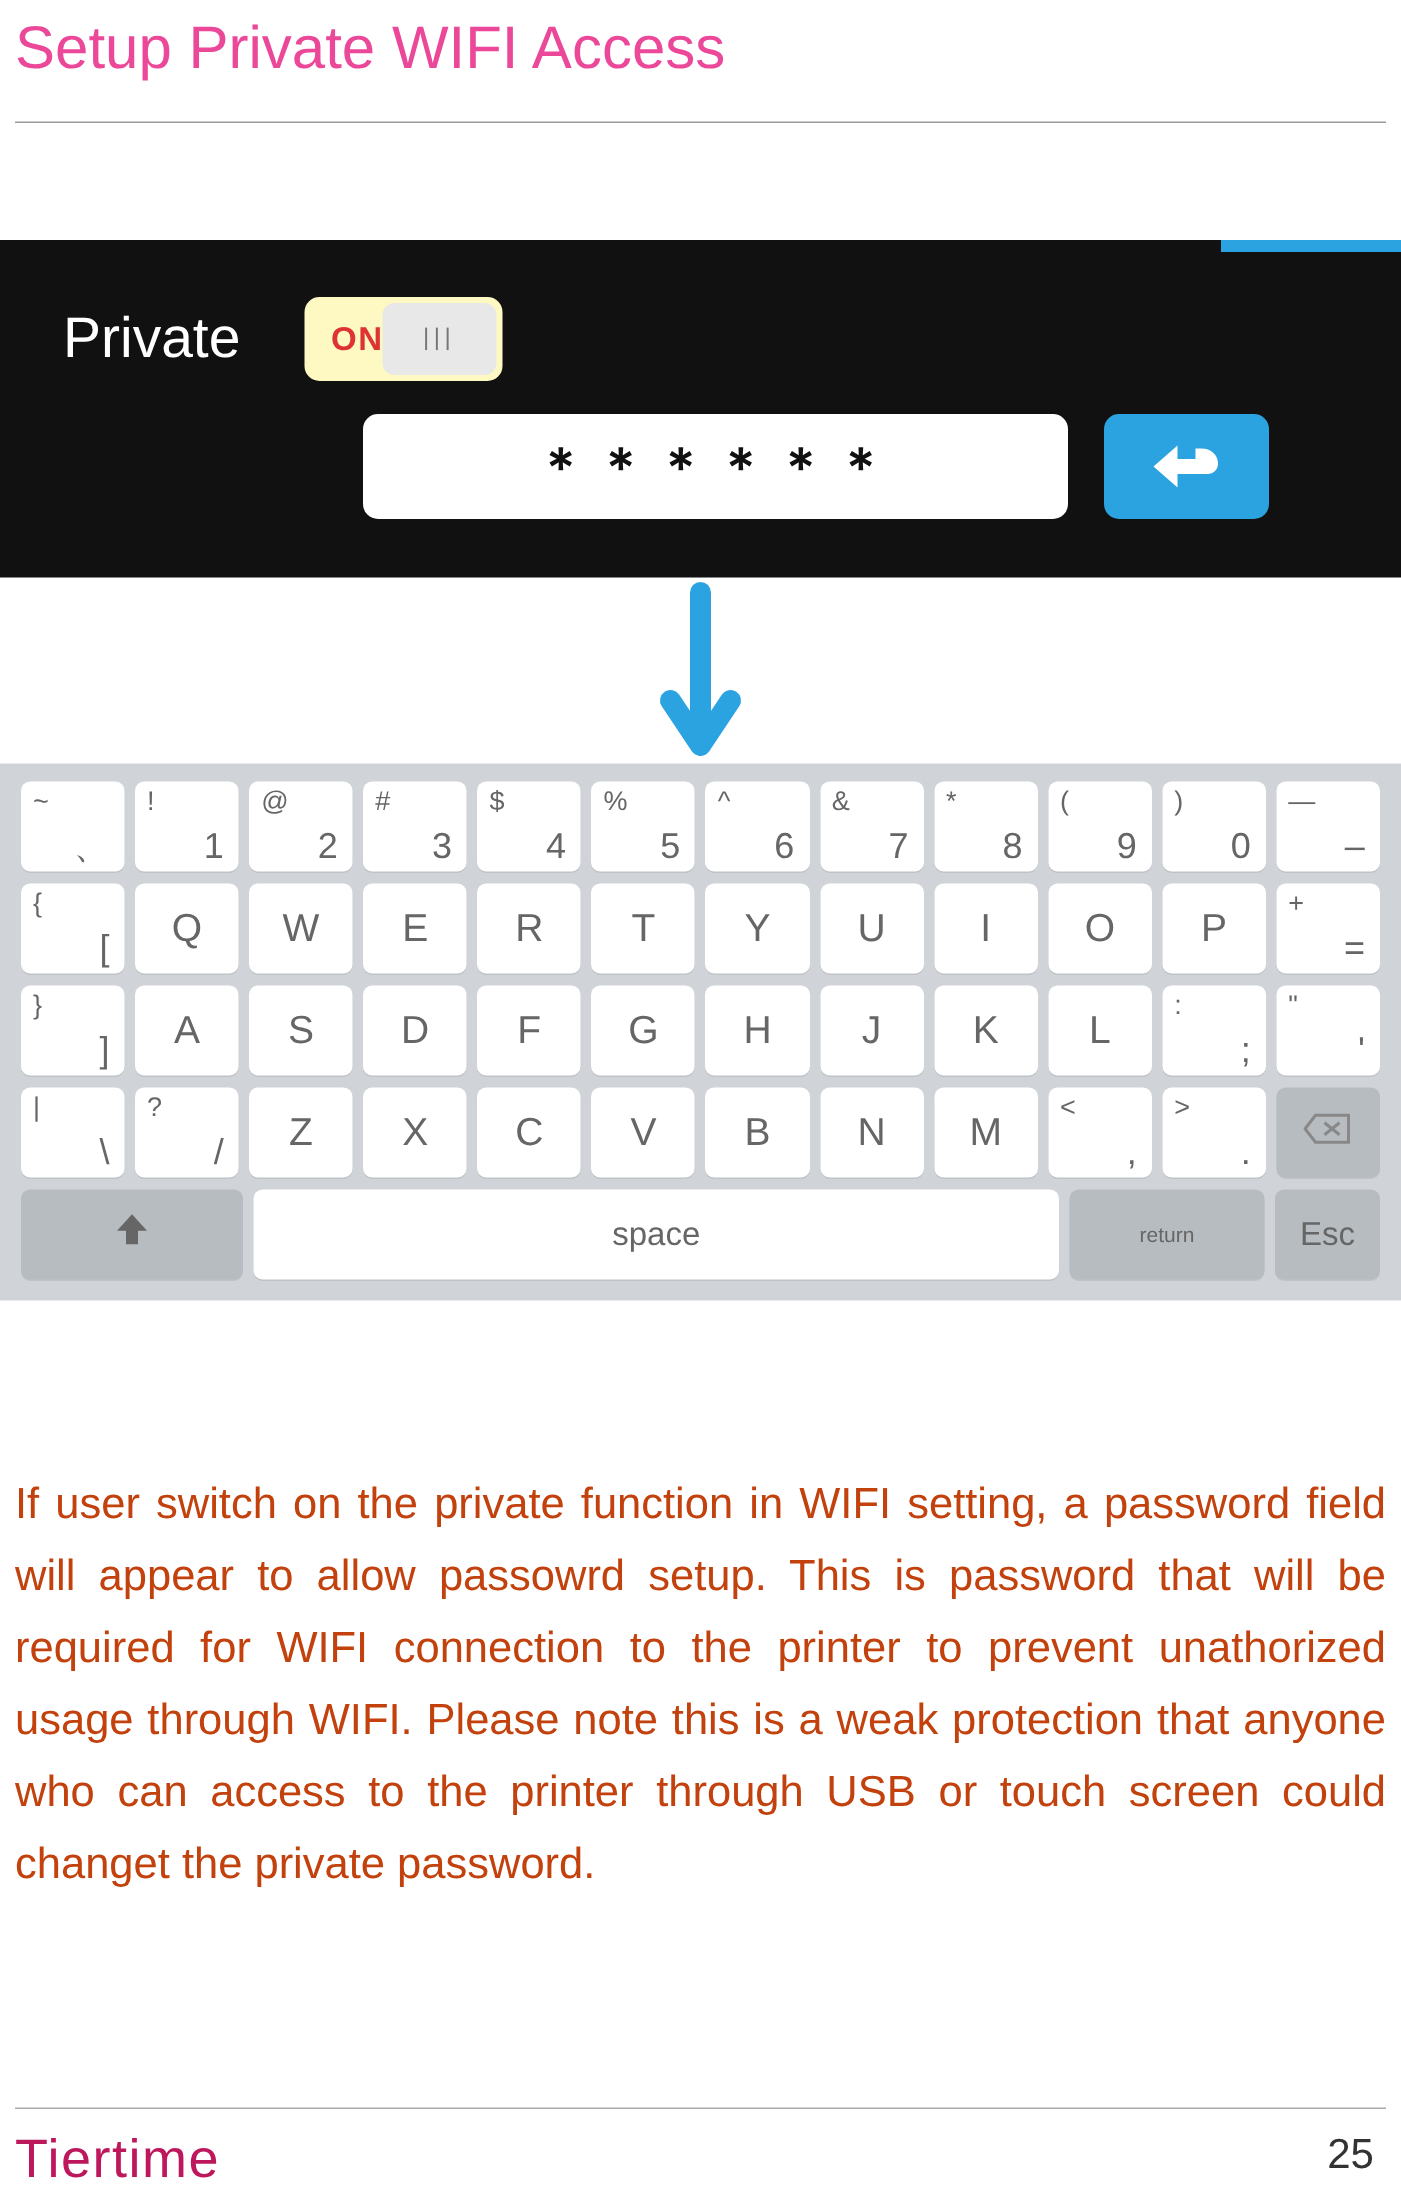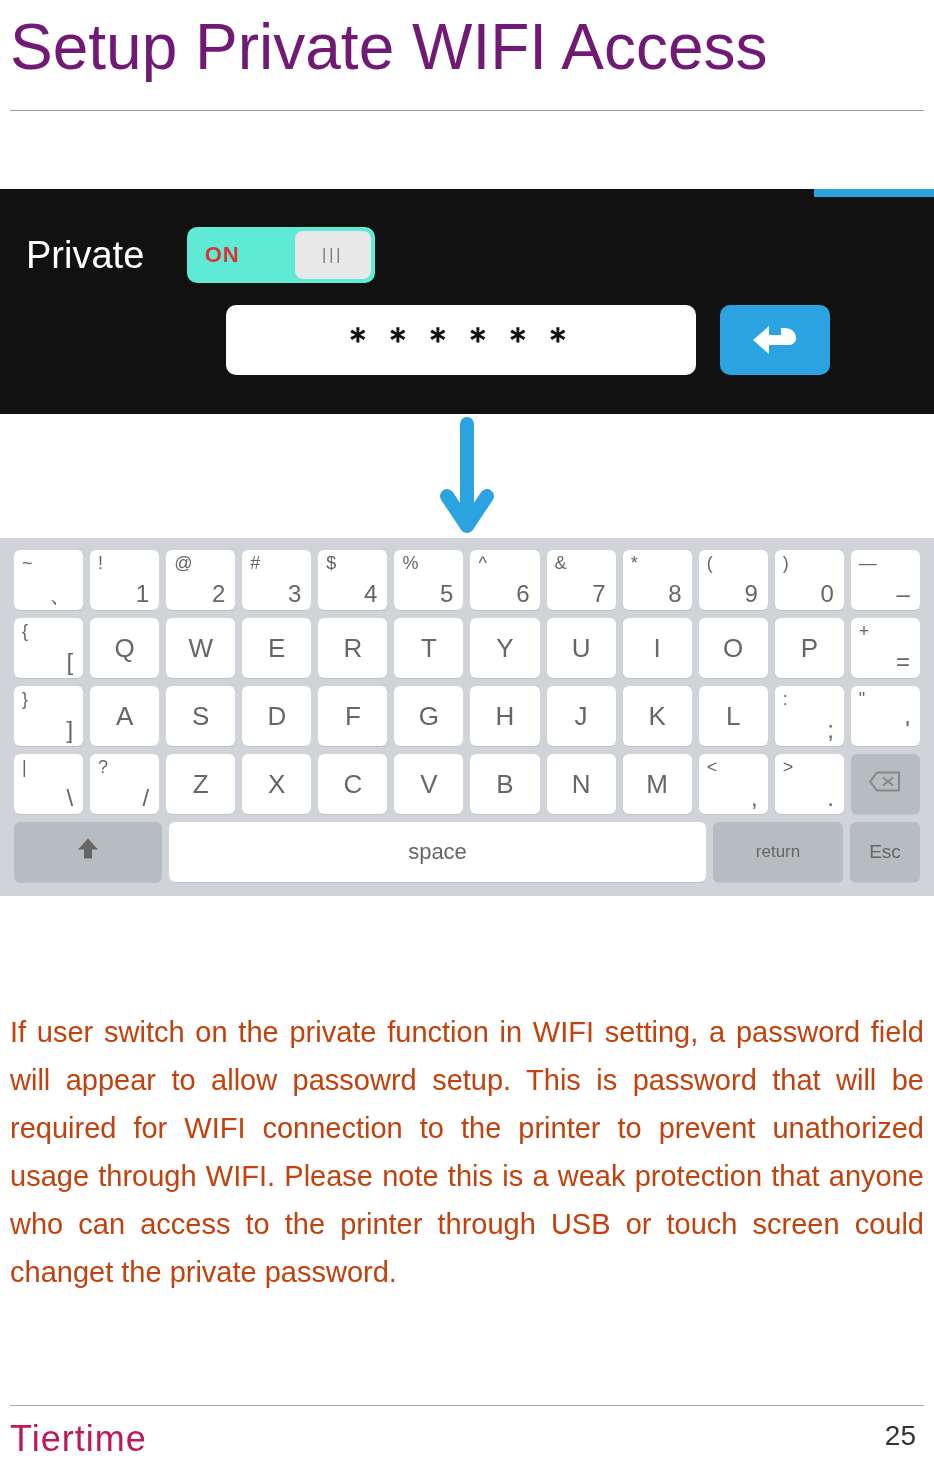--- a/index.html
+++ b/index.html
@@ -4,39 +4,39 @@
 <style>
   * { box-sizing: border-box; margin: 0; padding: 0; }
   body {
     width: 934px;
     height: 1470px;
     font-family: Arial, Helvetica, sans-serif;
     background: #fff;
     position: relative;
   }
   .page-title {
-    font-size: 64px;
+    font-size: 40px;
     font-weight: 300;
-    color: #701a75;
+    color: #ec4899;
     padding: 10px 10px 26px 10px;
   }
   .title-rule {
     border: none;
     border-top: 1px solid #999;
     margin: 0 10px;
   }
 
   
   .panel-dark {
     margin-top: 78px;
     width: 100%;
     height: 225px;
     background: #111;
     position: relative;
-    padding-left: 26px;
+    padding-left: 42px;
     padding-top: 18px;
   }
   .blue-corner {
     position: absolute;
     top: 0; right: 0;
     width: 120px; height: 8px;
     background: #2aa3e0;
   }
   .private-label {
     color: #fff;
@@ -44,24 +44,24 @@
     font-weight: 300;
     display: inline-block;
     vertical-align: middle;
     margin-top: 20px;
   }
   .toggle {
     display: inline-block;
     vertical-align: middle;
     margin-left: 38px;
     margin-top: 20px;
-    width: 188px;
+    width: 132px;
     height: 56px;
     border-radius: 10px;
-    background: #5eead4;
+    background: #fef9c3;
     position: relative;
     overflow: hidden;
   }
   .toggle .on-text {
     position: absolute;
     left: 18px; top: 50%;
     transform: translateY(-50%);
     color: #d33;
     font-size: 22px;
     font-weight: 600;
@@ -390,24 +390,24 @@
       <span class="ctr">
         <svg width="26" height="26" viewBox="0 0 26 26">
             <path d="M13 3 L23 14 L17 14 L17 23 L9 23 L9 14 L3 14 Z" fill="#666"></path>
           </svg>
       </span>
     </div>
     <div class="key space-key">
       <span class="ctr" style="font-size:22px;">space</span>
     </div>
     <div class="key grey return-key">
-      <span class="ctr" style="font-size:17px;">return</span>
+      <span class="ctr" style="font-size:14px;">return</span>
     </div>
     <div class="key grey esc-key">
-      <span class="ctr" style="font-size:19px;">Esc</span>
+      <span class="ctr" style="font-size:22px;">Esc</span>
     </div>
   </div>
 </div>
 
 <p class="body-text">If user switch on the private function in WIFI setting, a password field will appear to allow passowrd setup. This is password that will be required for WIFI connection to the printer to prevent unathorized usage through WIFI. Please note this is a weak protection that anyone who can access to the printer through USB or touch screen could changet the private password.</p>
 
 <hr class="footer-rule">
 <div class="brand" style="font-family: Arial; font-weight: 400; color: #be185d;">Tiertime</div>
 <div class="pagenum">25</div>
 

